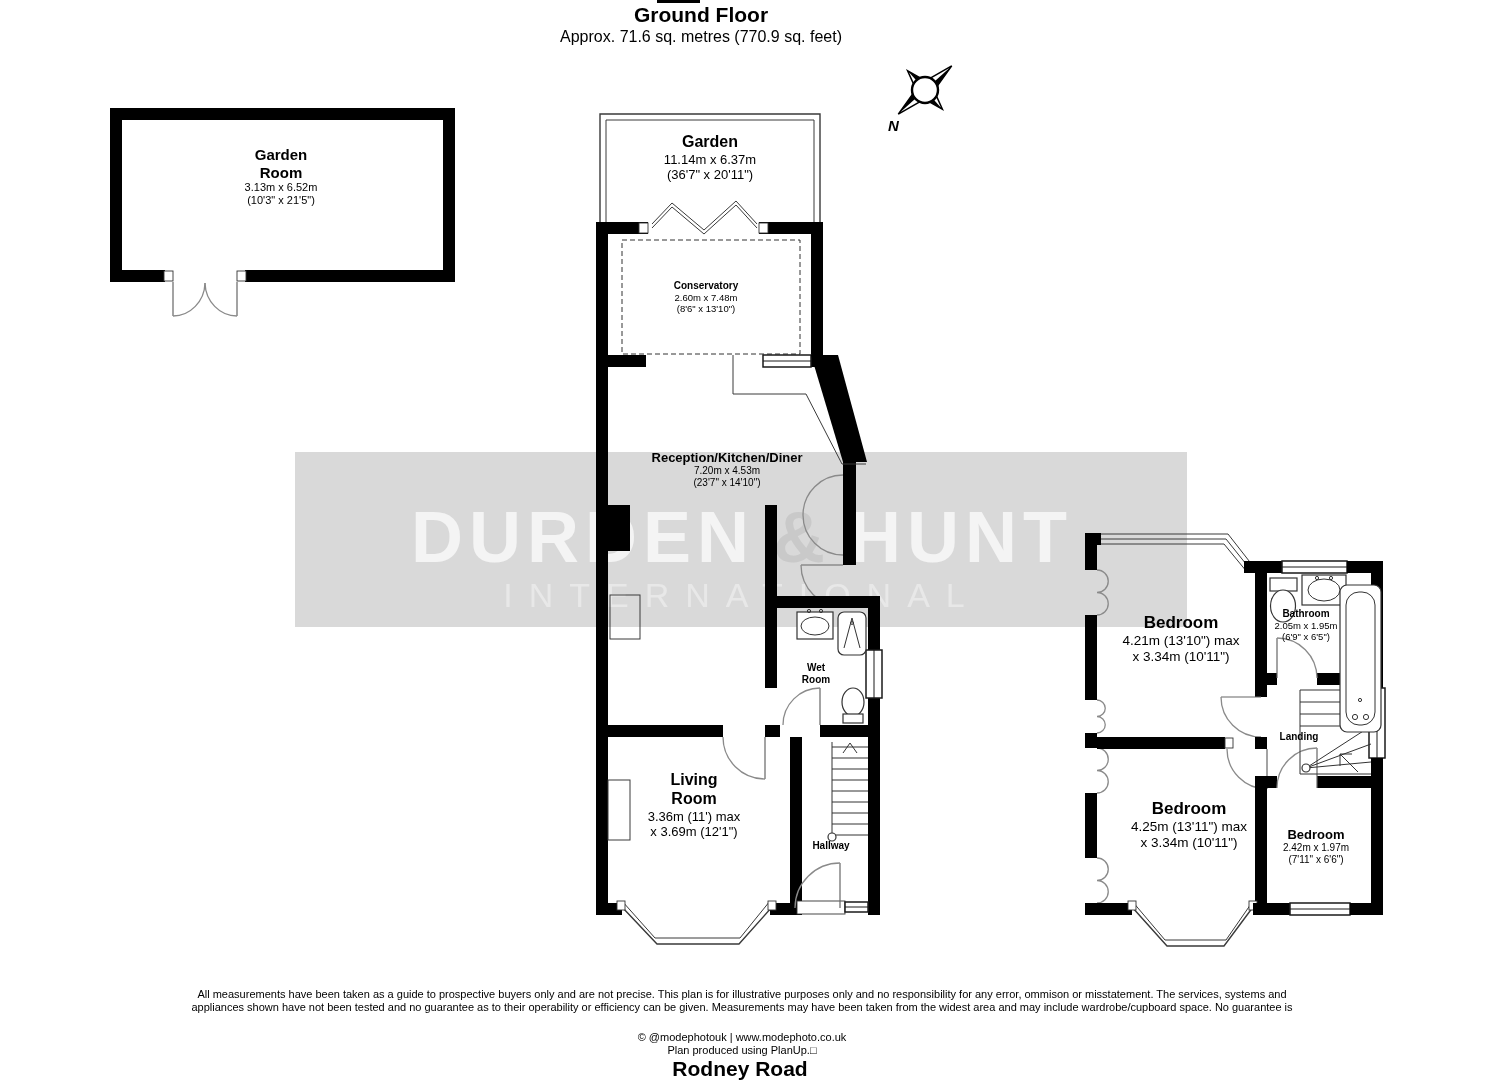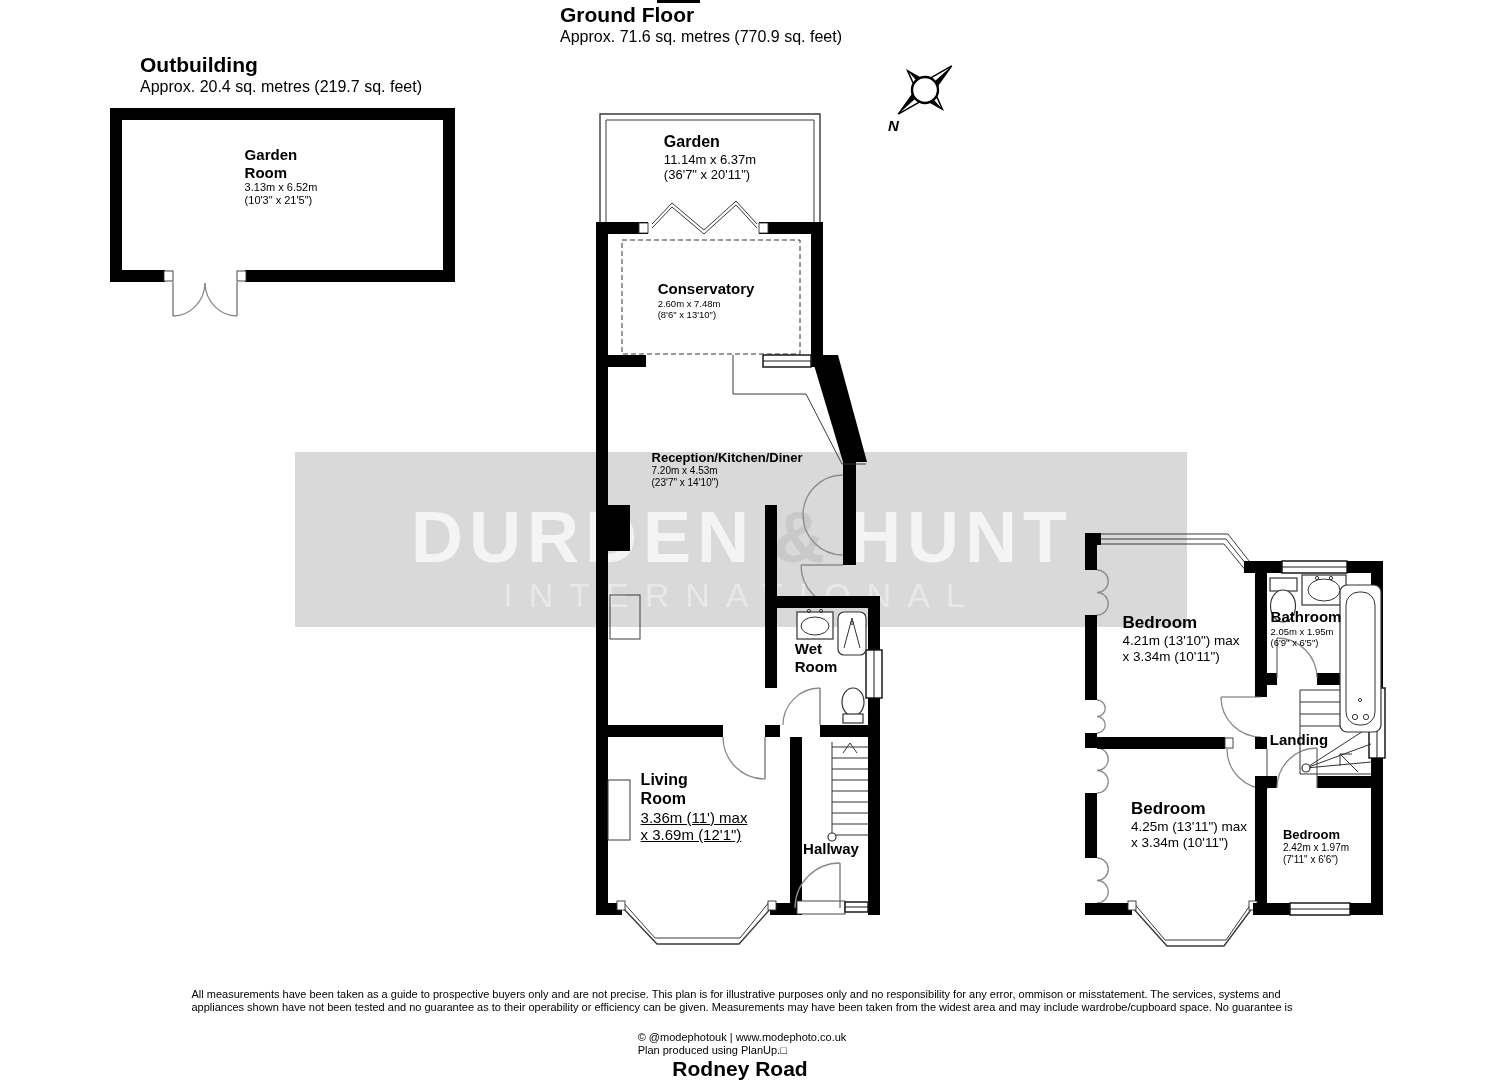--- a/index.html
+++ b/index.html
@@ -10,26 +10,26 @@
   .tl{stroke:#3a3a3a;fill:none;stroke-width:1.4;}
   .tl2{stroke:#3a3a3a;fill:none;stroke-width:1;}
   .door{stroke:#8a8a8a;fill:none;stroke-width:1.3;}
   .leaf{stroke:#666;fill:none;stroke-width:1.2;}
   .win{fill:#fff;stroke:#1a1a1a;stroke-width:1.5;}
   .winl{stroke:#1a1a1a;fill:none;stroke-width:1;}
   .jamb{fill:#fff;stroke:#333;stroke-width:0.9;}
   .fix{fill:#fff;stroke:#333;stroke-width:1.2;}
   .fixl{fill:none;stroke:#333;stroke-width:1;}
   .stair{stroke:#333;fill:none;stroke-width:1;}
-  .lbl{position:absolute;transform:translateX(-50%);text-align:left;line-height:1.18;white-space:nowrap;}
+  .lbl{position:absolute;transform:translateX(-50%);text-align:center;line-height:1.18;white-space:nowrap;}
   .lbl span{display:block;}
   .b{font-weight:bold;}
   .f22{font-size:21px;} .f19{font-size:19px;} .f17{font-size:17px;} .f16{font-size:16px;}
-  .f15{font-size:15px;} .f135{font-size:13.5px;} .f13{font-size:15px;text-decoration:underline;} .f125{font-size:13px;}
-  .f12{font-size:16px;} .f115{font-size:15px;} .f11{font-size:11px;} .f10{font-size:10px;}
+  .f15{font-size:15px;} .f135{font-size:13.5px;} .f13{font-size:13px;} .f125{font-size:13px;}
+  .f12{font-size:16px;} .f115{font-size:10px;} .f11{font-size:11px;} .f10{font-size:10px;}
   .f95{font-size:9.5px;}
   .footer-line{line-height:1.15;}
 </style>
 </head>
 <body>
 
 <div id="plan">
 
 <svg width="1485" height="1080" viewBox="0 0 1485 1080">
 
@@ -290,24 +290,20 @@
     <circle cx="925" cy="90" r="13" fill="#fff" stroke="#000" stroke-width="2.4"></circle>
     <text x="888" y="131" font-size="15" font-weight="bold" font-style="italic" font-family="Liberation Sans, sans-serif">N</text>
   </g>
 </svg>
 
   <div class="lbl" style="left:701px;top:3px">
     <span class="b f22">Ground Floor</span>
     <span class="f12">Approx. 71.6 sq. metres (770.9 sq. feet)</span>
   </div>
 
-  <div class="lbl" style="left:281px;top:53px">
-    <span class="b f22">Outbuilding</span>
-    <span class="f12">Approx. 20.4 sq. metres (219.7 sq. feet)</span>
-  </div>
 
 
   <div class="lbl" style="left:281px;top:146px">
     <span class="b f15">Garden</span>
     <span class="b f15">Room</span>
     <span class="f11">3.13m x 6.52m</span>
     <span class="f11">(10'3" x 21'5")</span>
   </div>
 
   <div class="lbl" style="left:710px;top:133px">
@@ -321,21 +317,21 @@
     <span class="f95">2.60m x 7.48m</span>
     <span class="f95">(8'6" x 13'10")</span>
   </div>
 
   <div class="lbl" style="left:727px;top:450px">
     <span class="b f125">Reception/Kitchen/Diner</span>
     <span class="f10">7.20m x 4.53m</span>
     <span class="f10">(23'7" x 14'10")</span>
   </div>
 
-  <div class="lbl" style="left:816px;top:640px">
+  <div class="lbl" style="left:816px;top:662px">
     <span class="b f115">Wet</span>
     <span class="b f115">Room</span>
   </div>
 
   <div class="lbl" style="left:694px;top:771px">
     <span class="b f16">Living</span>
     <span class="b f16">Room</span>
     <span class="f13">3.36m (11') max</span>
     <span class="f13">x 3.69m (12'1")</span>
   </div>

